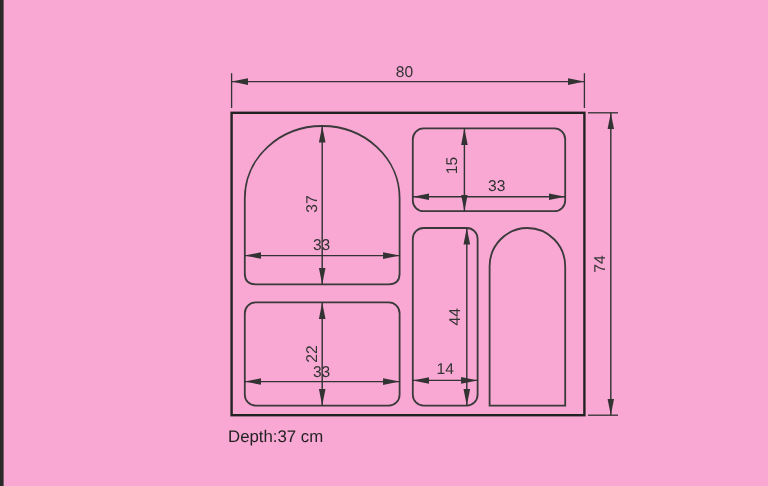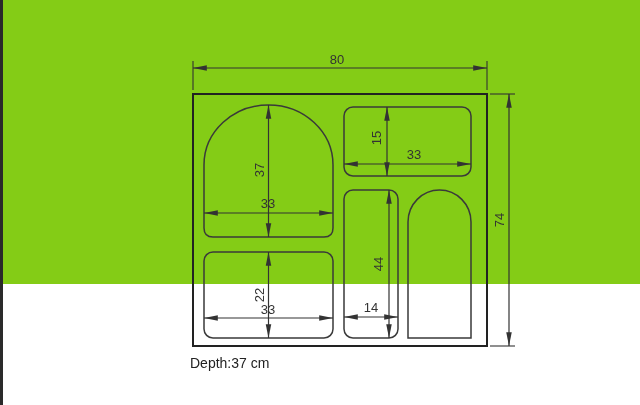--- a/index.html
+++ b/index.html
@@ -7,22 +7,22 @@
     padding: 0;
     background: #ffffff;
     width: 640px;
     height: 405px;
     overflow: hidden;
     font-family: "Liberation Sans", sans-serif;
   }
   .canvas {
     position: relative;
     width: 640px;
-    height: 284px;
-    background: #84cc16;
+    height: 405px;
+    background: #f9a8d4;
   }
   .edge-bar {
     position: absolute;
     left: 0;
     top: 0;
     width: 3px;
     height: 405px;
     background: #2a2a2a;
   }
   svg { position: absolute; left: 0; top: 0; }

